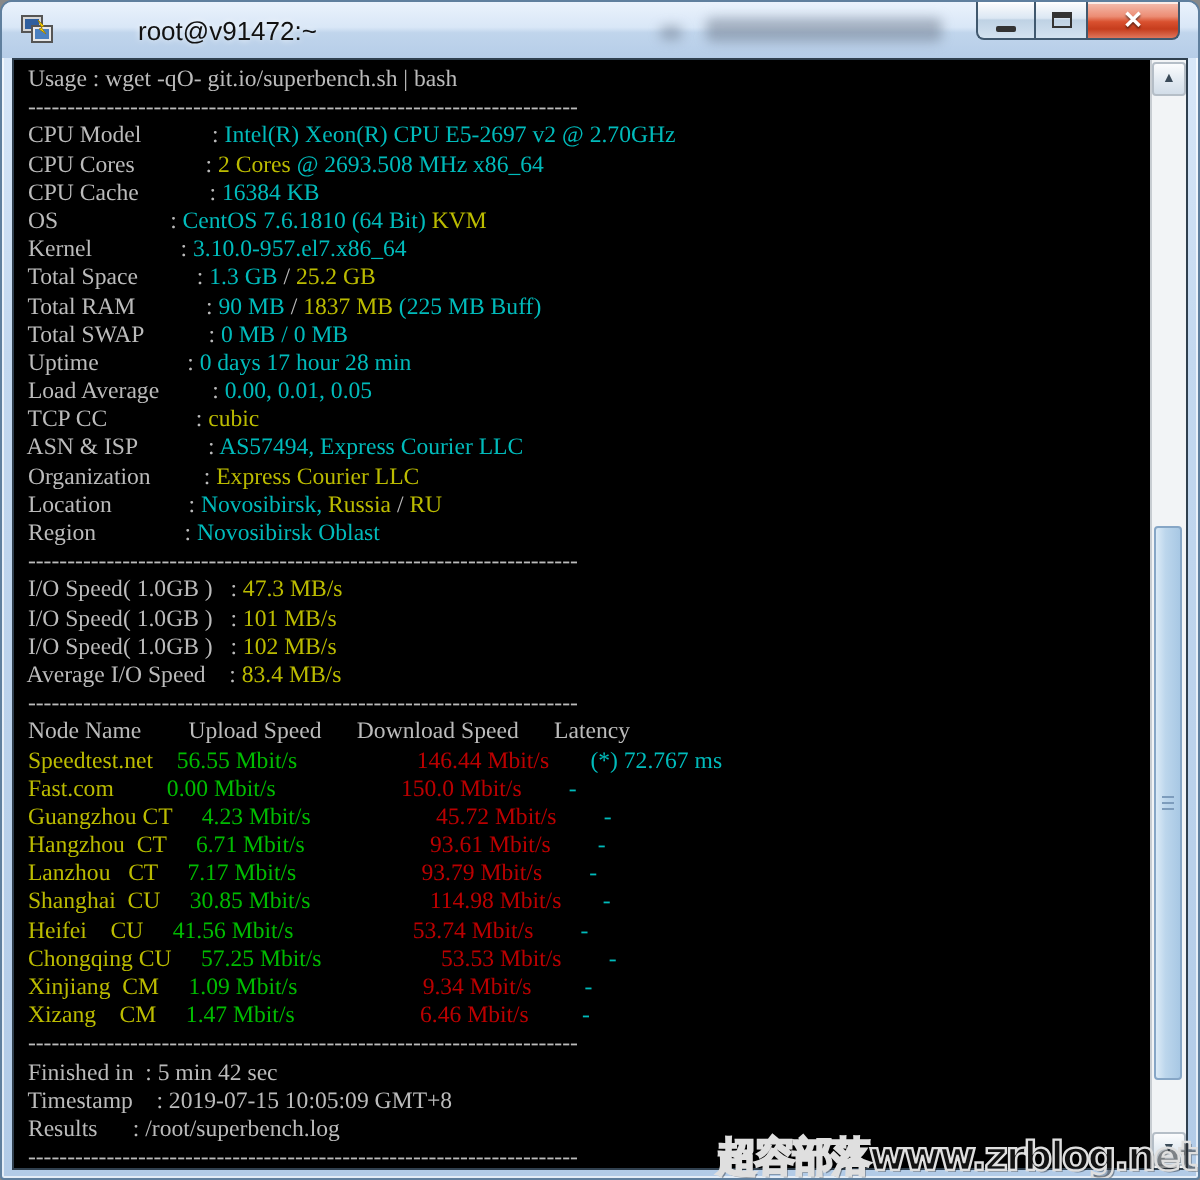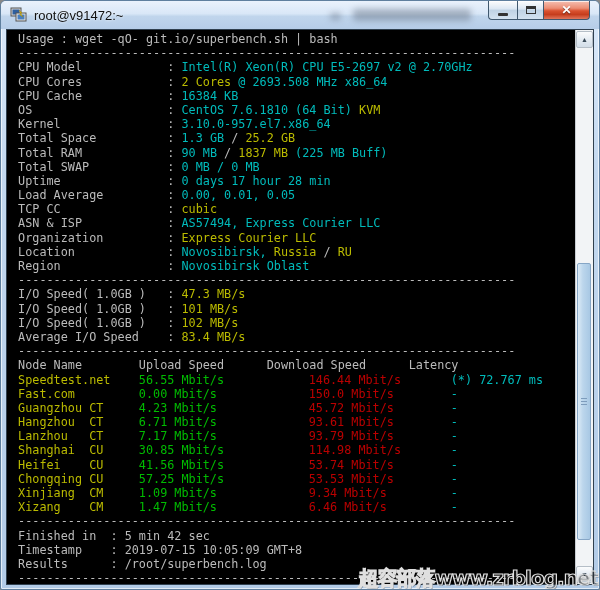--- a/index.html
+++ b/index.html
@@ -14,20 +14,21 @@
     box-shadow: inset 0 0 0 1px rgba(255,255,255,.65);
     overflow:hidden;
   }
 
   
   .titlebar {
     position:absolute; left:0; top:0; right:0; height:28px;
     display:flex; align-items:center;
     padding-left:9px;
     background: linear-gradient(180deg,#eaf2fc 0%,#d9e7f7 45%,#c0d5ec 55%,#b6cde8 100%);
+    gap: 35px;
   }
   .titlebar .app-icon { width:18px; height:16px; margin-right:6px; flex:0 0 auto; }
   .title-text { font-size:13px; color:#111; text-shadow:0 0 3px rgba(255,255,255,.9); }
 
   .blur-smudge {
     position:absolute; background:rgba(108,120,138,.5);
     filter:blur(3px); border-radius:3px;
   }
   .blur-smudge.small { left:329px; top:12px; width:11px; height:7px; }
   .blur-smudge.large { left:352px; top:8px; width:118px; height:12px; }
@@ -59,21 +60,21 @@
   }
   .terminal-screen {
     position:absolute; left:0; top:0; right:18px; bottom:0;
     background:var(--background,#000);
     padding:2px 0 0 4px;
     font-family:"DejaVu Sans Mono",monospace;
     font-size:11.8px; line-height:14.2px;
     white-space:pre; overflow:hidden;
     cursor:text;
   }
-  .tl { height:14.2px; }
+  .tl { height:14.2px;font-family:Liberation Serif, serif; }
   .c-w { color:var(--white,#bbbbbb); }
   .c-c { color:var(--cyan,#00bbbb); }
   .c-y { color:var(--yellow,#bbbb00); }
   .c-g { color:var(--green,#00bb00);text-align:center; }
   .c-r { color:var(--red,#bb0000);margin-left:42px; }
 
   
   .scrollbar {
     position:absolute; right:0; top:0; bottom:0; width:18px;
     background:#f2f4f6; border-left:1px solid #c8cdd2;

